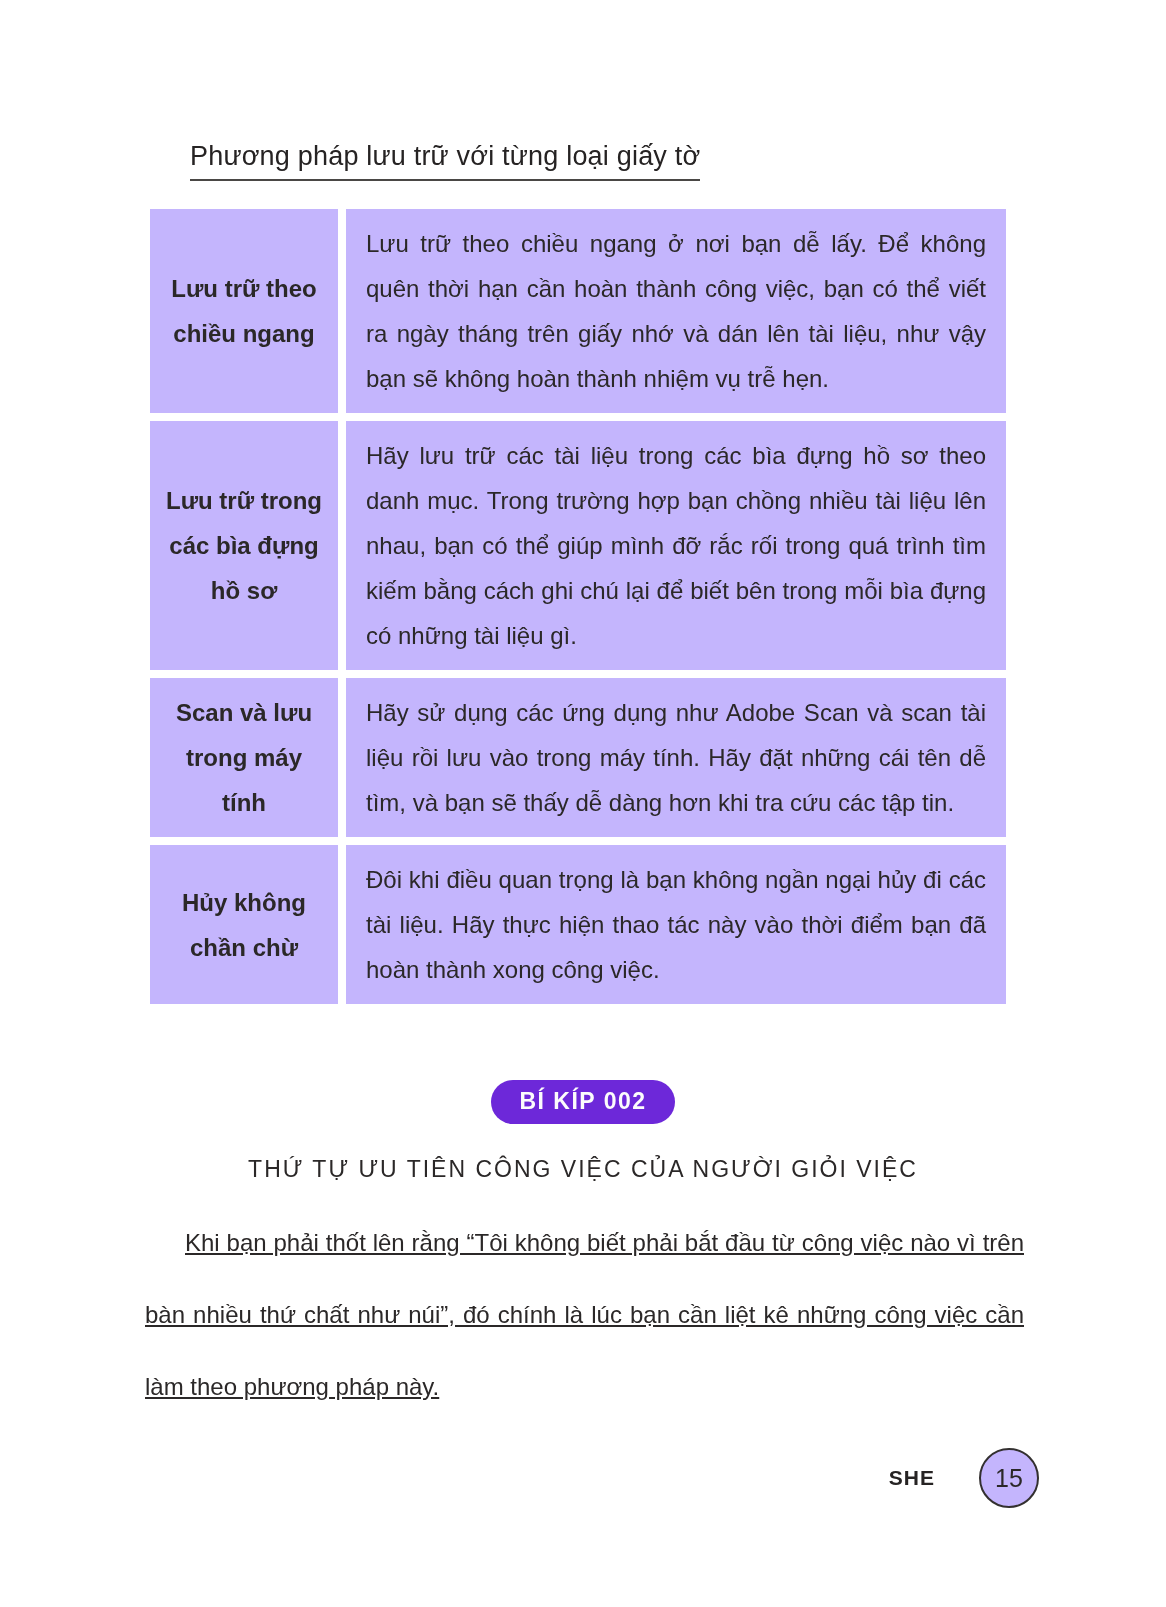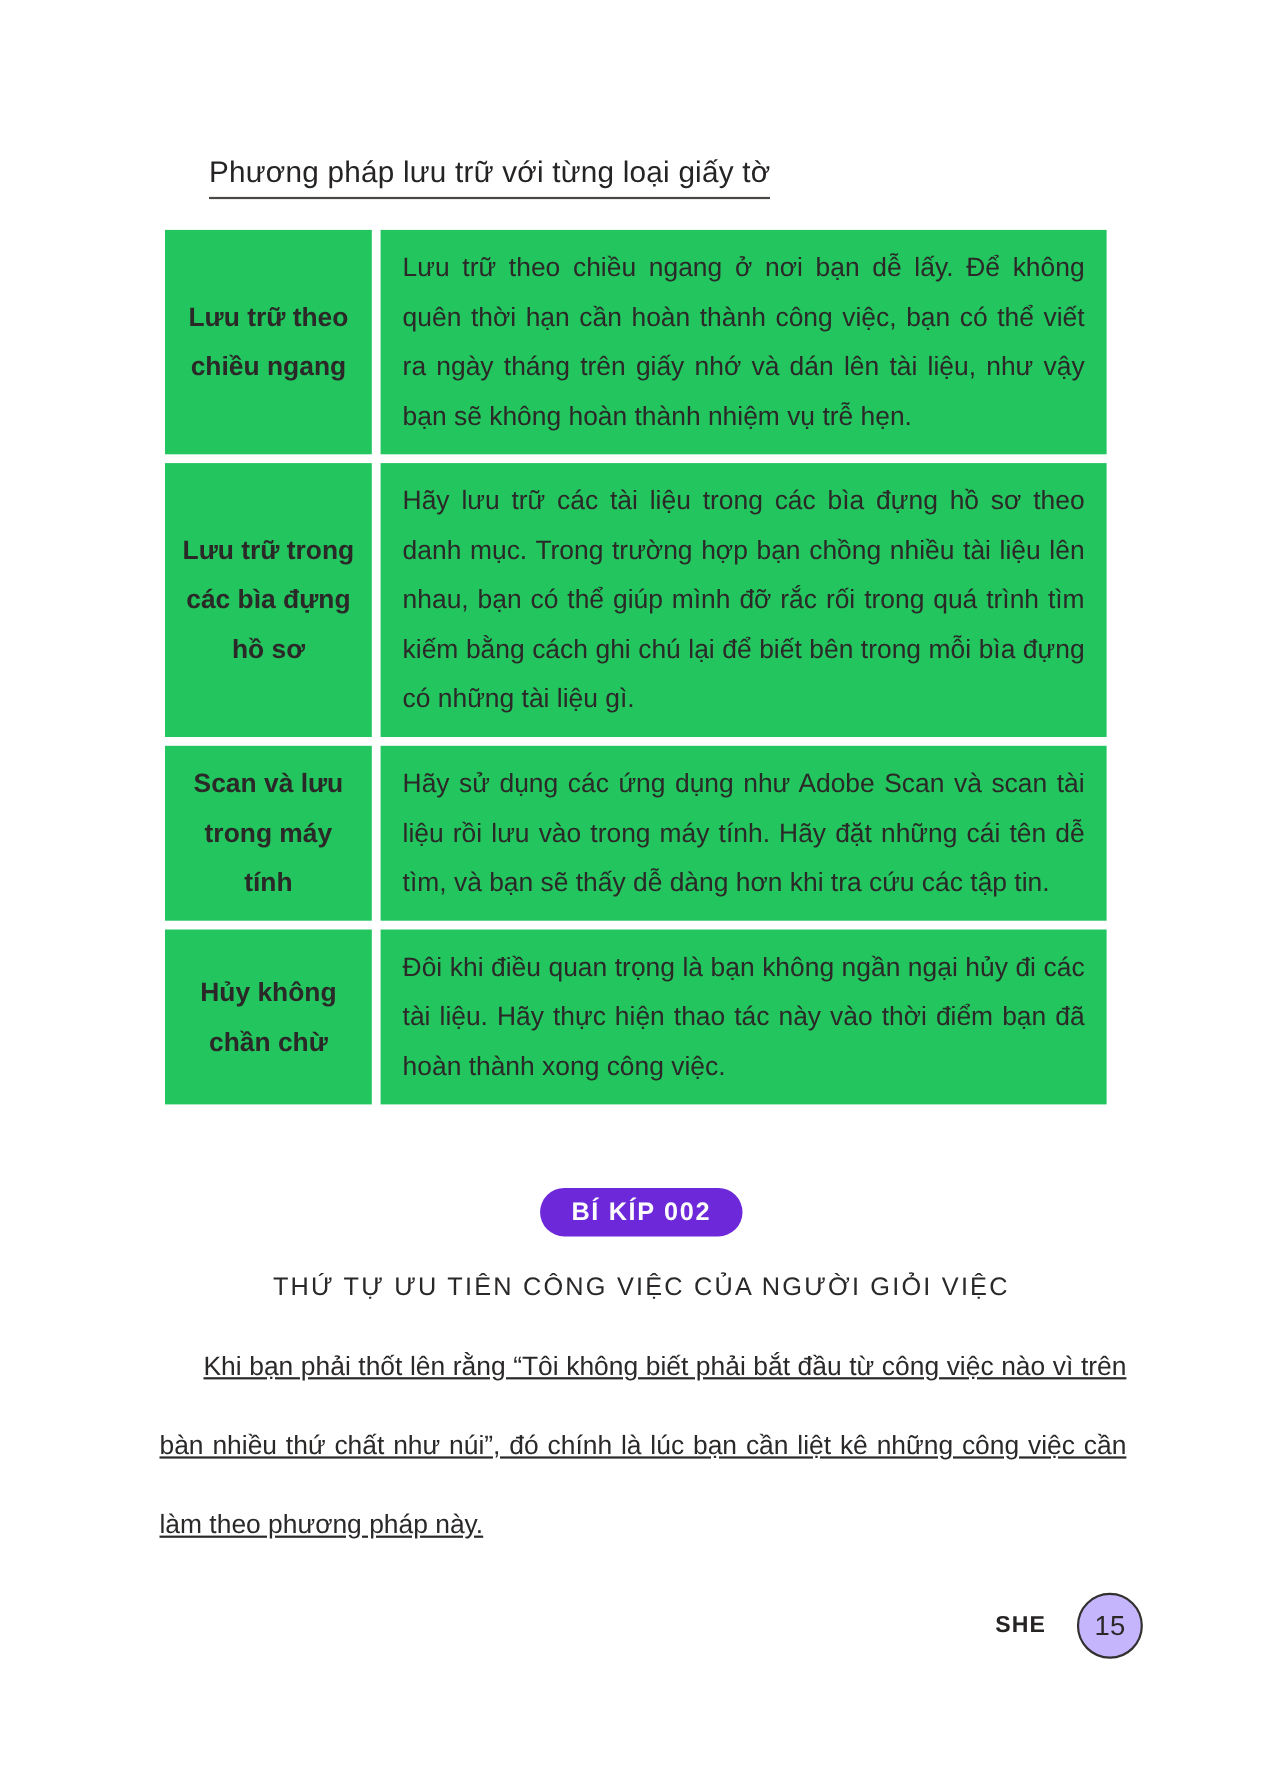--- a/index.html
+++ b/index.html
@@ -30,21 +30,21 @@
     letter-spacing: 0.2px;
   }
   .storage-table {
     display: grid;
     grid-template-columns: 188px 660px;
     gap: 8px;
     width: 856px;
     margin: 28px 0 0 150px;
   }
   .cell {
-    background: #22c55e;
+    background: #c4b5fd;
   }
   .cell.label {
     display: flex;
     align-items: center;
     justify-content: center;
     text-align: center;
     font-weight: bold;
     font-size: 24px;
     line-height: 45px;
     color: #2b2828;
@@ -89,21 +89,21 @@
     text-indent: 40px;
     color: #2b2828;
     text-decoration: underline;
   }
   .footer {
     position: absolute;
     top: 1448px;
     right: 127px;
     display: flex;
     align-items: center;
-    gap: 28px;
+    gap: 44px;
   }
   .brand {
     font-weight: bold;
     font-size: 21px;
     letter-spacing: 1px;
     color: #262323;
   }
   .pagenum {
     width: 56px;
     height: 56px;

